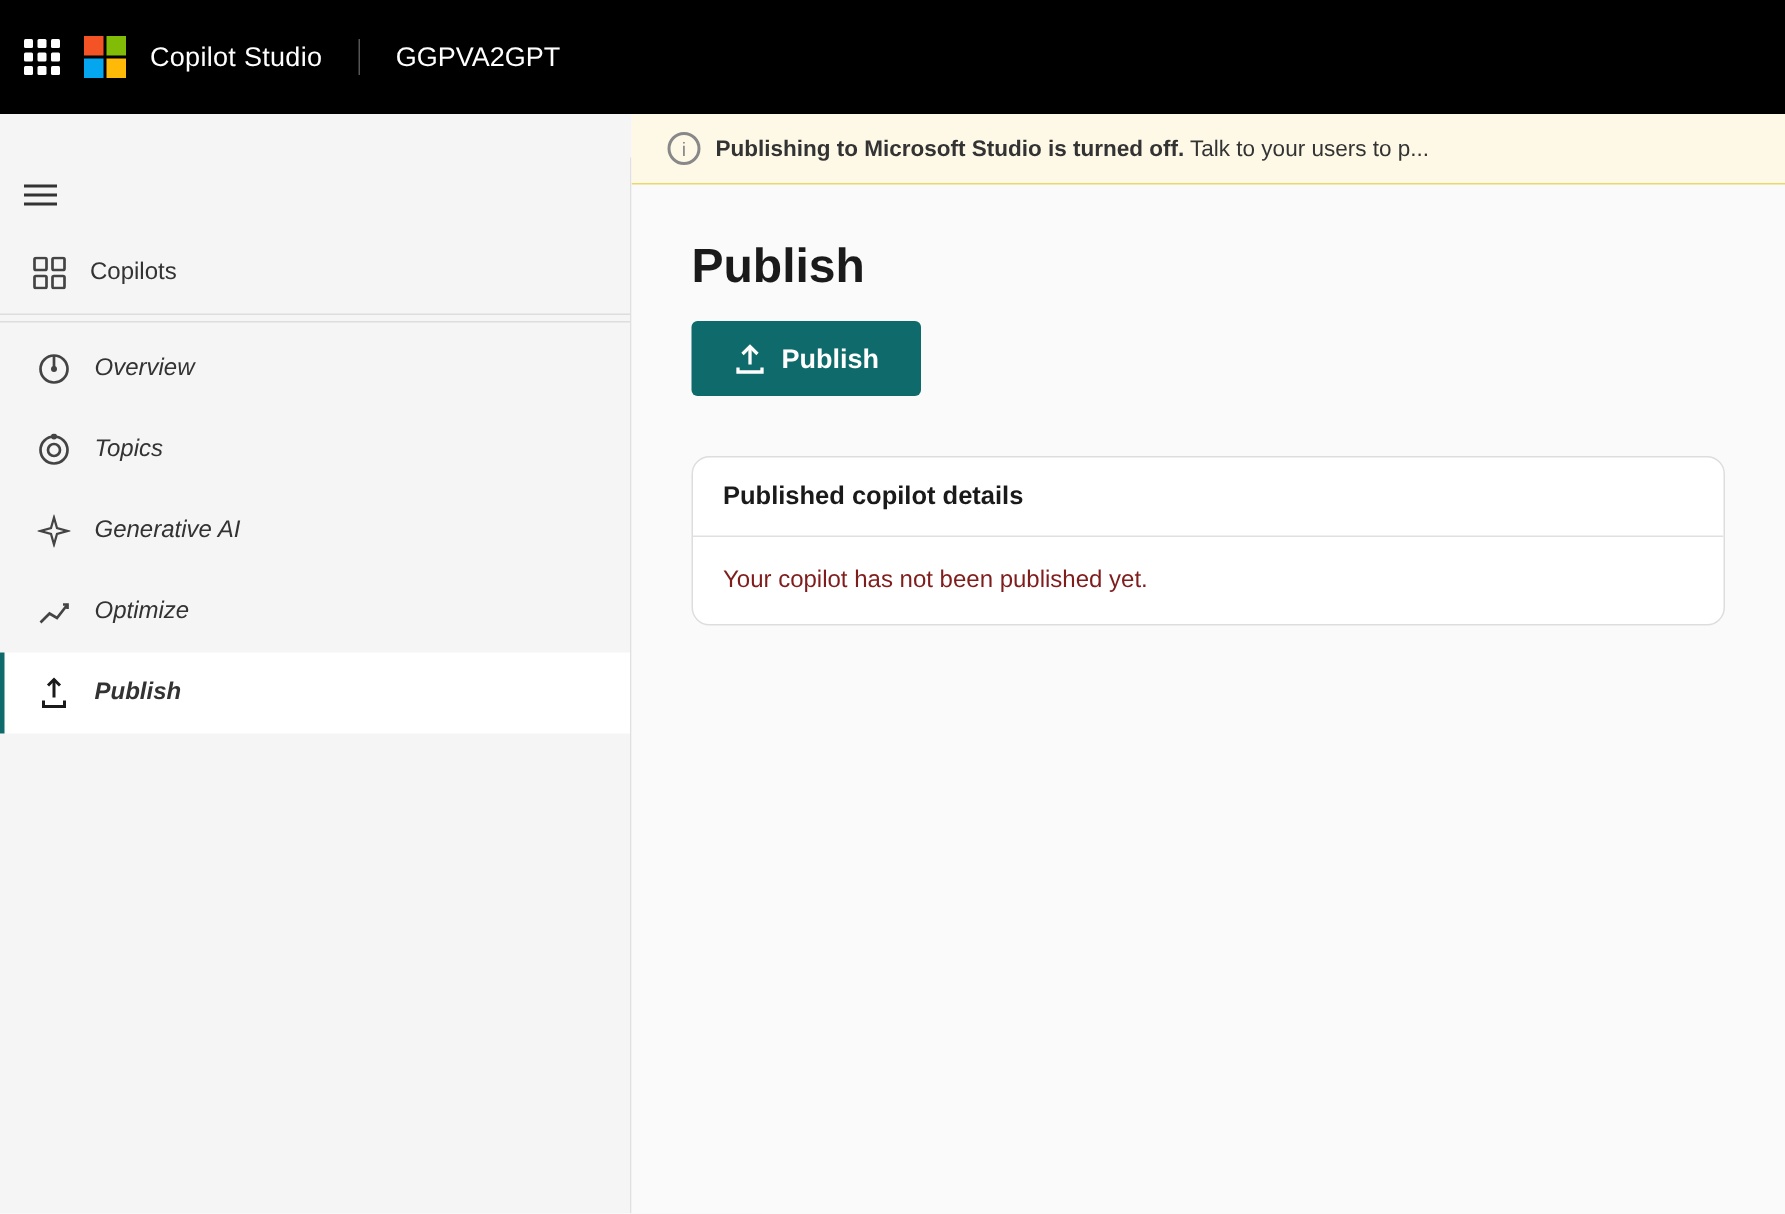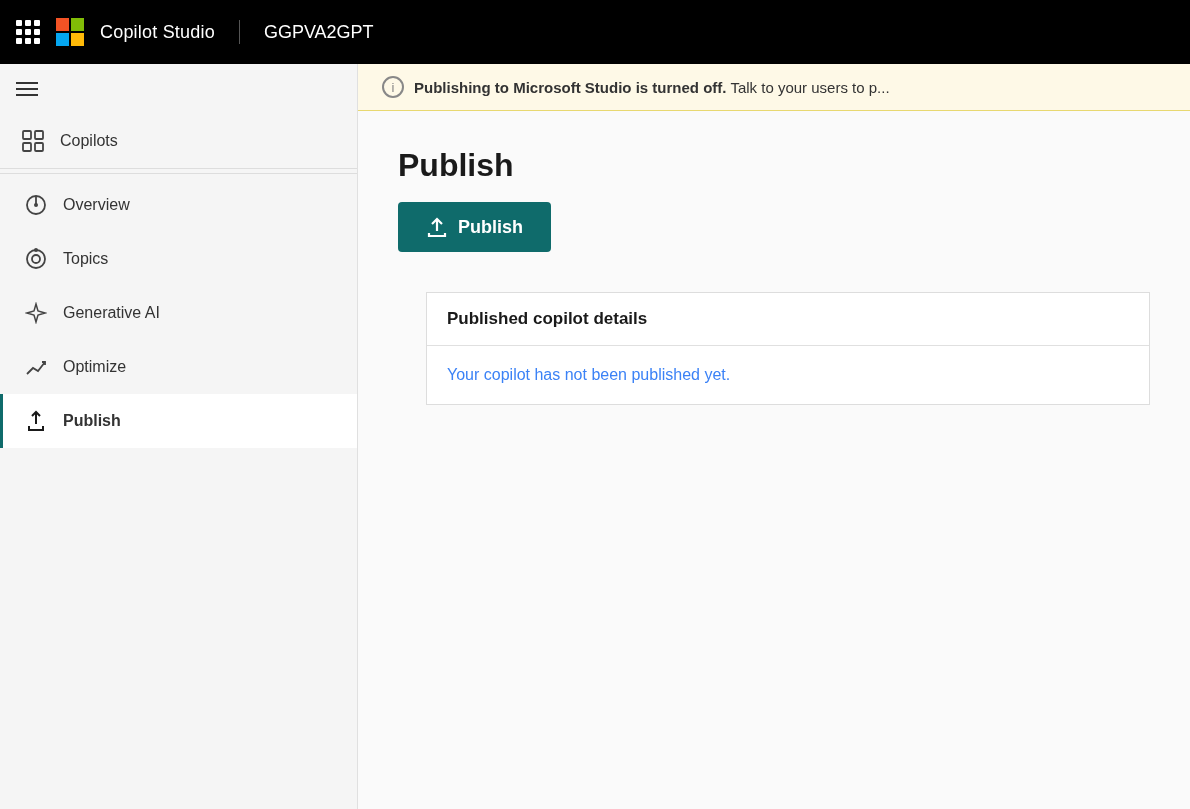--- a/index.html
+++ b/index.html
@@ -2,21 +2,21 @@
 <html><head>
   <meta charset="utf-8">
   <style>
     * { margin: 0; padding: 0; box-sizing: border-box; }
     body { font-family: 'Segoe UI', Arial, sans-serif; width: 1190px; height: 809px; overflow: hidden; display: flex; flex-direction: column; background: #f5f5f5; }
 
     
     .topbar {
       background: #000;
       color: #fff;
-      height: 64px;
+      height: 76px;
       display: flex;
       align-items: center;
       padding: 0 16px;
       gap: 16px;
       flex-shrink: 0;
     }
     .topbar-dots {
       display: grid;
       grid-template-columns: repeat(3, 6px);
       grid-template-rows: repeat(3, 6px);
@@ -41,26 +41,27 @@
 
     
     .main-layout {
       display: flex;
       flex: 1;
       overflow: hidden;
     }
 
     
     .sidebar {
-      width: 358px;
+      width: 421px;
       background: #f5f5f5;
       border-right: 1px solid #e0e0e0;
       display: flex;
       flex-direction: column;
       flex-shrink: 0;
+      margin-top: 29px;
     }
     .sidebar-hamburger {
       padding: 14px 16px;
       cursor: pointer;
     }
     .hamburger-line { width: 22px; height: 2px; background: #333; margin: 4px 0; }
     .nav-item {
       display: flex;
       align-items: center;
       gap: 14px;
@@ -69,21 +70,21 @@
       font-size: 16px;
       color: #333;
       border-left: 3px solid transparent;
       position: relative;
     }
     .nav-item.active {
       background: #fff;
       border-left: 3px solid #0f6b6b;
       font-weight: 700;
     }
-    .nav-item .nav-label { font-size: 16px; }
+    .nav-item .nav-label { font-size: 16px; font-style: italic; }
     .nav-icon { width: 26px; height: 26px; display: flex; align-items: center; justify-content: center; flex-shrink: 0; }
     .nav-separator { height: 1px; background: #ddd; margin: 0 0 4px 0; }
 
     
     .copilots-section {
       padding: 14px 20px;
       display: flex;
       align-items: center;
       gap: 14px;
       cursor: pointer;
@@ -166,38 +167,37 @@
       width: 22px;
       height: 22px;
       display: flex;
       align-items: center;
       justify-content: center;
     }
 
     
     .details-card {
       border: 1px solid #ddd;
-      border-radius: 0;
+      border-radius: 12px;
       background: #fff;
       margin-bottom: 32px;
       overflow: hidden;
       max-width: 820px;
-      margin-left: 28px;
     }
     .details-card-header {
       padding: 16px 20px;
       font-size: 17px;
       font-weight: 700;
       color: #1a1a1a;
       border-bottom: 1px solid #e0e0e0;
     }
     .details-card-body {
       padding: 20px;
       font-size: 16px;
-      color: #3b82f6;
+      color: #7f1d1d;
     }
 
     
     .optimize-title {
       font-size: 22px;
       font-weight: 700;
       color: #1a1a1a;
       margin-bottom: 8px;
     }
 

